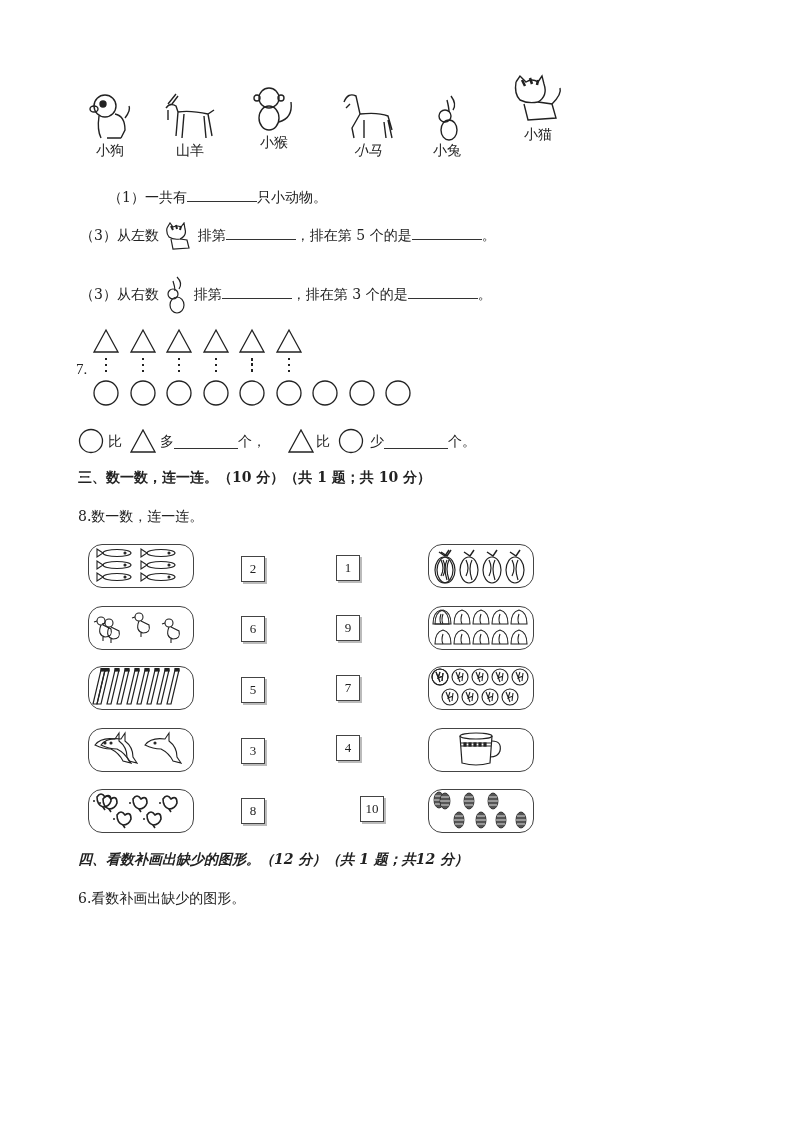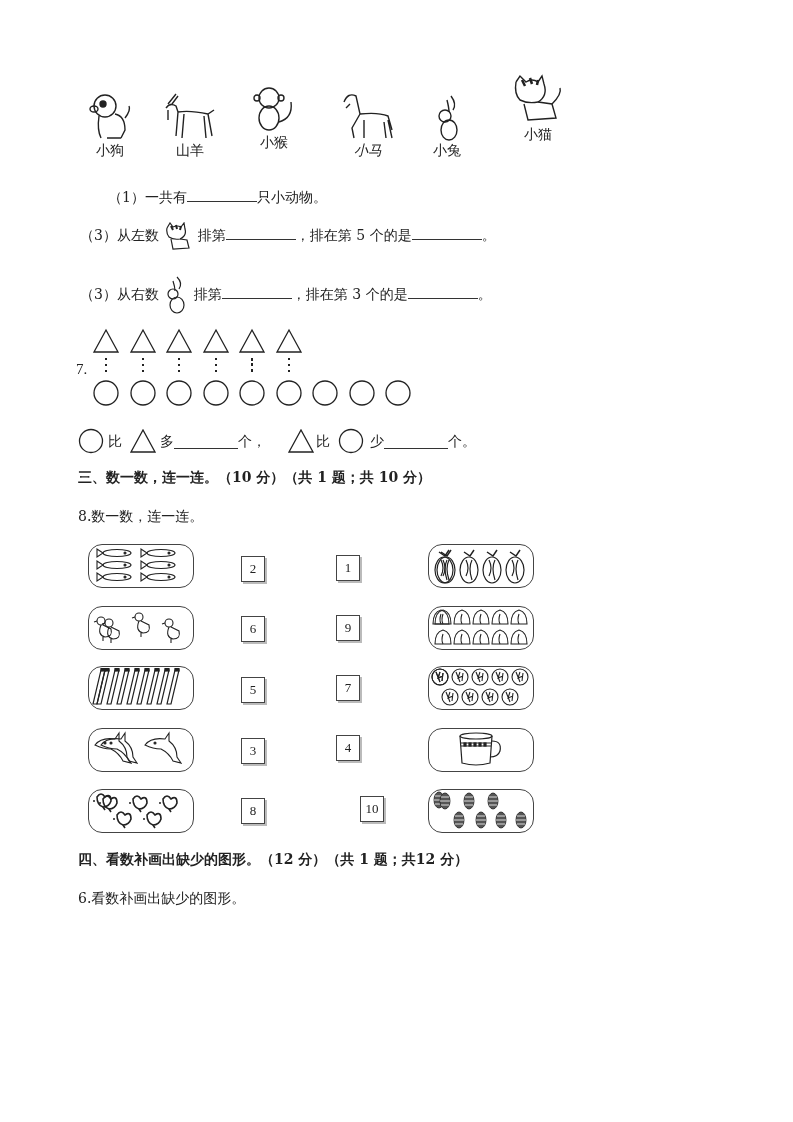--- a/index.html
+++ b/index.html
@@ -357,14 +357,14 @@
           <use href="#pn" x="54" y="1"></use>
       <use href="#pn" x="20" y="20"></use>
           <use href="#pn" x="42" y="20"></use>
           <use href="#pn" x="62" y="20"></use>
           <use href="#pn" x="82" y="20"></use>
     </g>
       </svg>
   </div>
 </div>
 
-<div class="abs txt bold" style="left:78px;top:850px;">四、看数补画出缺少的图形。（12 分）（共 1 题；共12 分）</div>
+<div class="abs txt bold" style="left:78px;top:850px;font-style:italic;">四、看数补画出缺少的图形。（12 分）（共 1 题；共12 分）</div>
 <div class="abs txt" style="left:78px;top:889px;">6.看数补画出缺少的图形。</div>
 
 </body></html>

